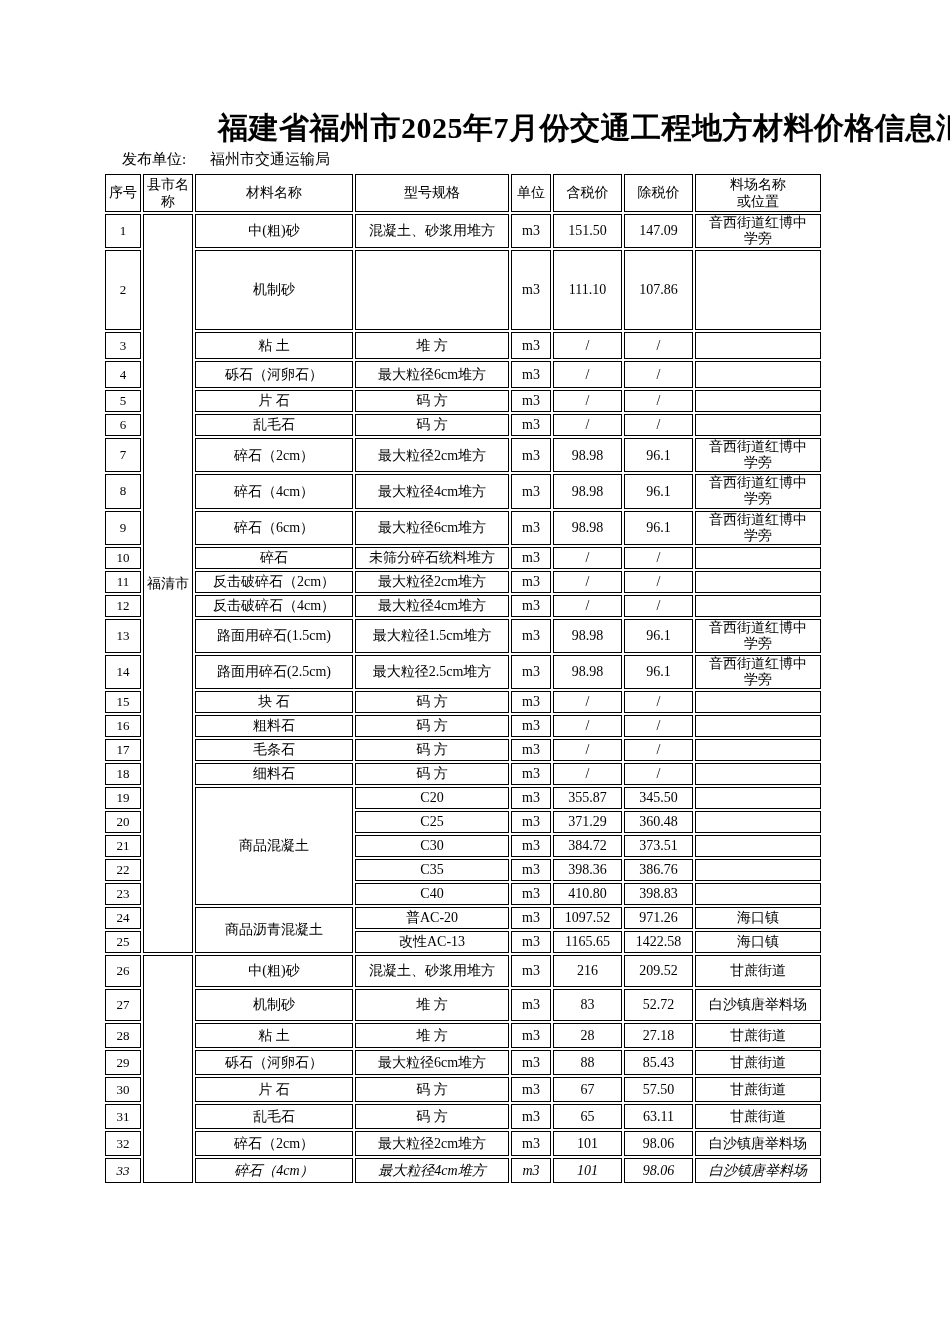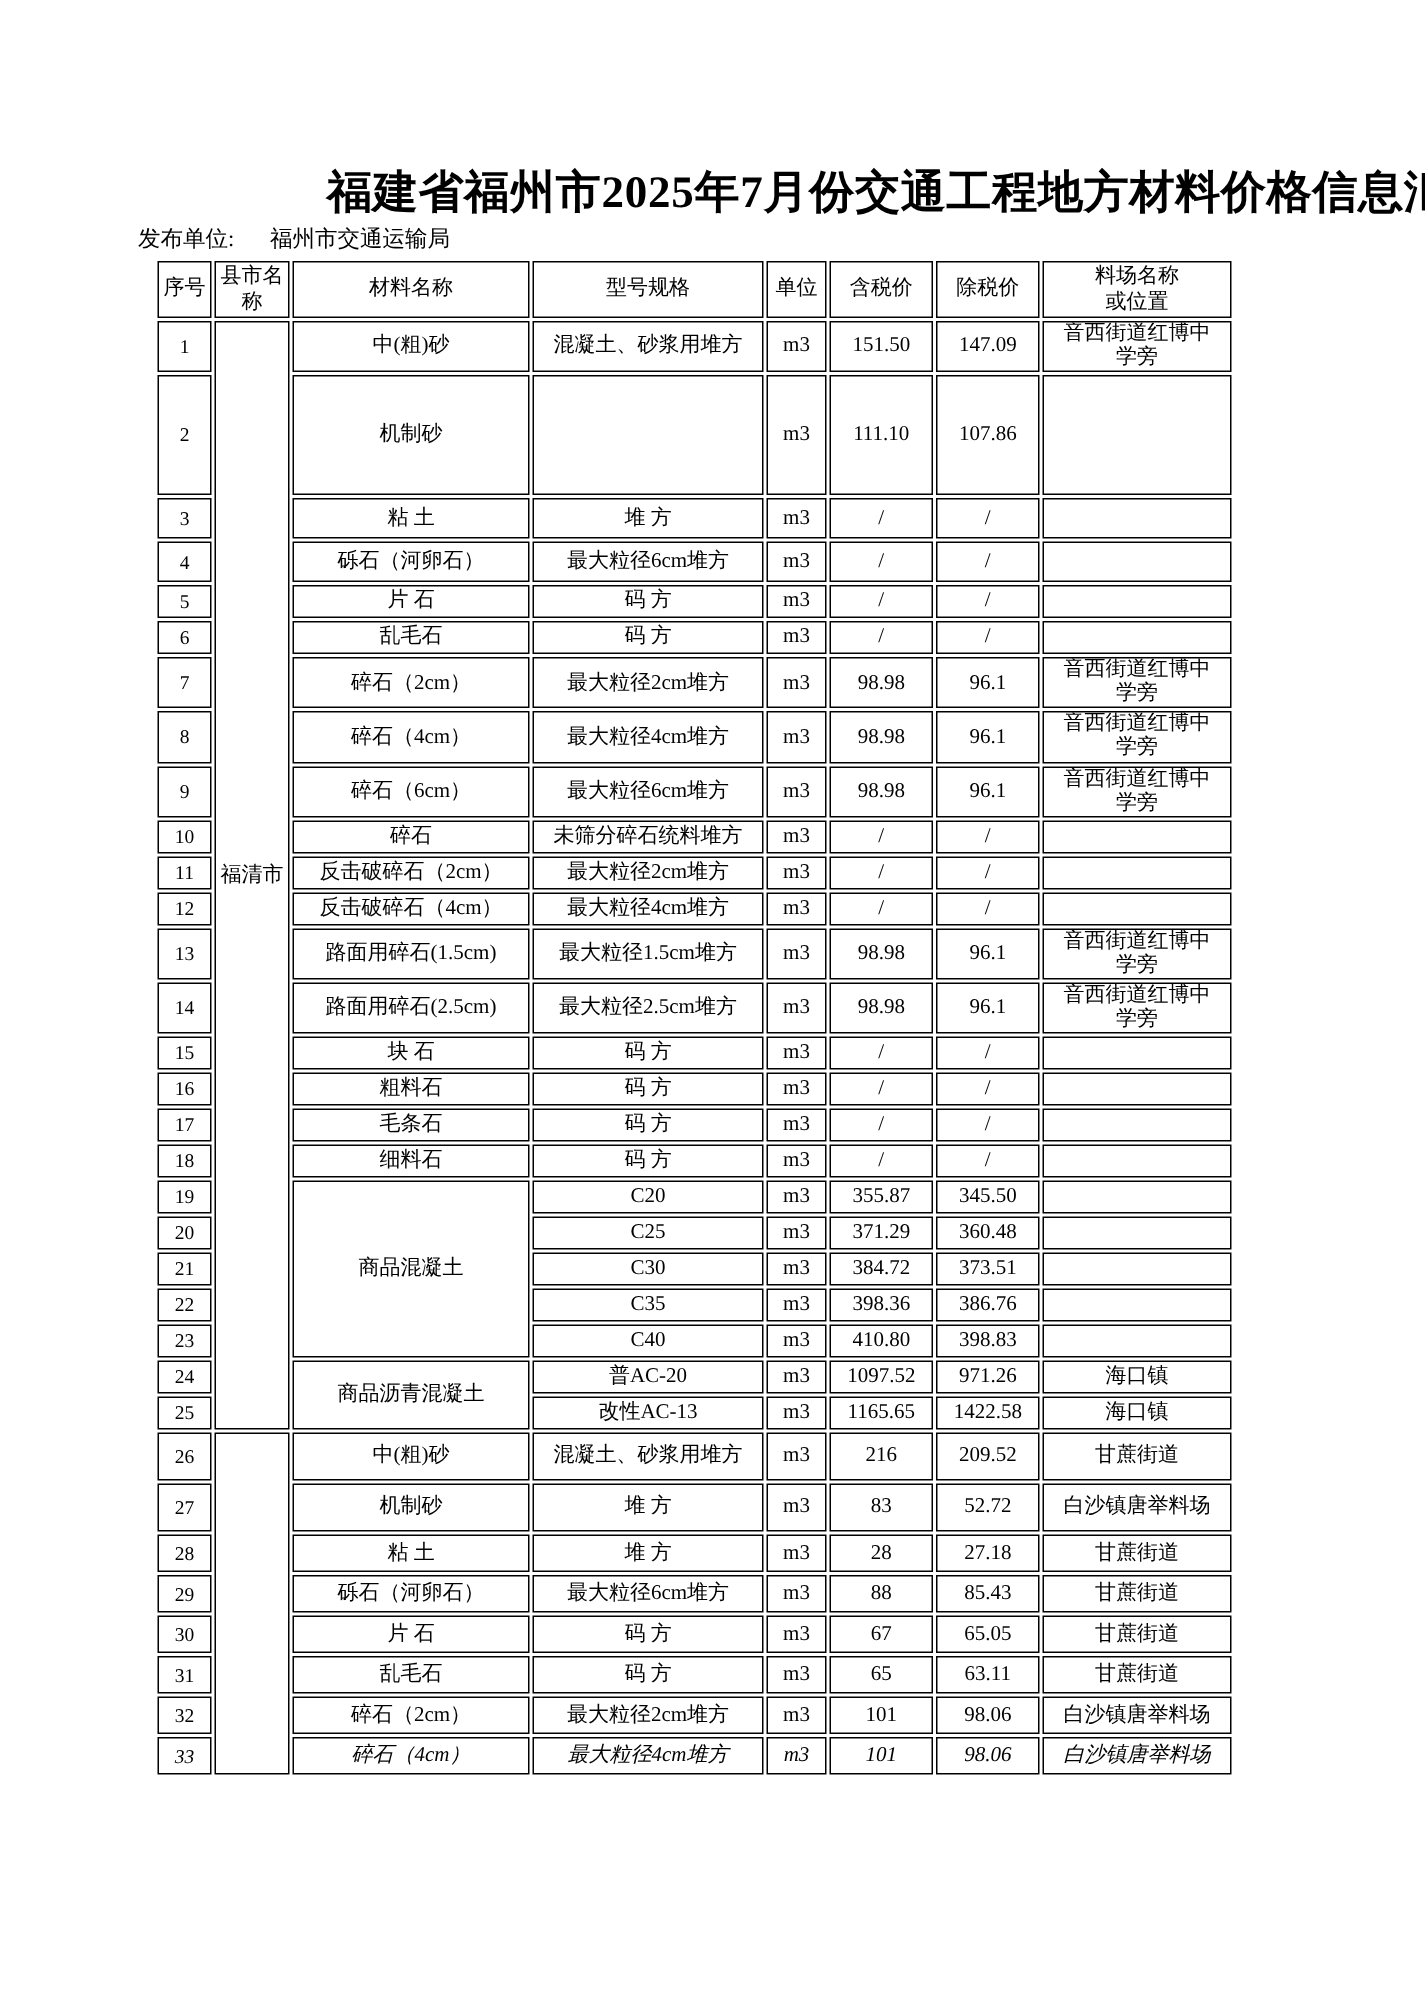--- a/index.html
+++ b/index.html
@@ -1,20 +1,20 @@
 <!DOCTYPE html>
 <html><head>
 <meta charset="utf-8">
 <style>
   html,body{margin:0;padding:0;background:#fff;color:#000;
     font-family:"Liberation Serif","DejaVu Serif",serif;}
   .page{position:relative;width:950px;height:1344px;background:#fff;overflow:hidden;}
   .doc-title{position:absolute;left:218px;top:108px;font-size:30px;font-weight:bold;
     white-space:nowrap;letter-spacing:0.5px;}
-  .publisher{position:absolute;left:92px;top:150px;font-size:15px;white-space:nowrap;}
+  .publisher{position:absolute;left:122px;top:150px;font-size:15px;white-space:nowrap;}
   .publisher .pub-value{margin-left:20px;}
   table.price{position:absolute;left:103px;top:172px;border-collapse:separate;
     border-spacing:2px;table-layout:fixed;}
   th,td{border:1px solid #000;background:#fff;text-align:center;vertical-align:middle;
     font-weight:normal;font-size:14px;line-height:1.25;padding:0;white-space:pre-line;
     overflow:hidden;}
   tr.hdr{height:38px;}
   td.c-no{font-size:13px;}
   td.c-site{padding:0 11px;font-size:14px;line-height:1.15;}
   td.c-incl,td.c-excl{font-size:14px;}
@@ -314,21 +314,21 @@
           <td class="c-incl">88</td>
           <td class="c-excl">85.43</td>
           <td class="c-site">甘蔗街道</td>
         </tr>
         <tr style="height: 25px;">
           <td class="c-no">30</td>
           <td class="c-material">片 石</td>
           <td class="c-spec">码 方</td>
           <td class="c-unit">m3</td>
           <td class="c-incl">67</td>
-          <td class="c-excl">65.05</td>
+          <td class="c-excl">57.50</td>
           <td class="c-site">甘蔗街道</td>
         </tr>
         <tr style="height: 25px;">
           <td class="c-no">31</td>
           <td class="c-material">乱毛石</td>
           <td class="c-spec">码 方</td>
           <td class="c-unit">m3</td>
           <td class="c-incl">65</td>
           <td class="c-excl">63.11</td>
           <td class="c-site">甘蔗街道</td>

